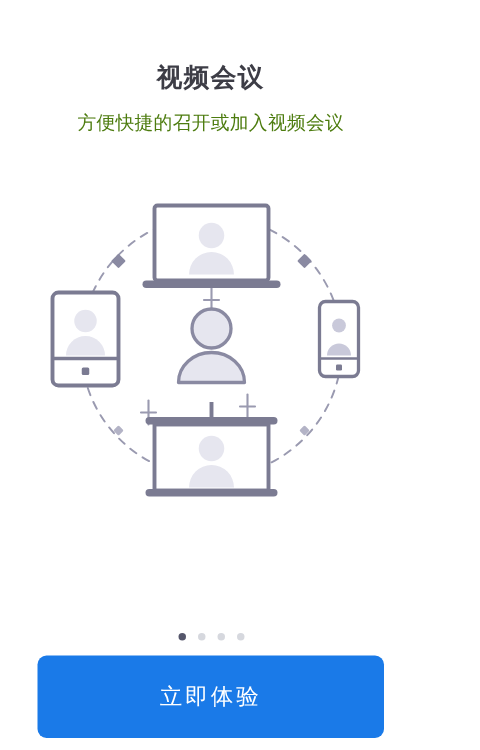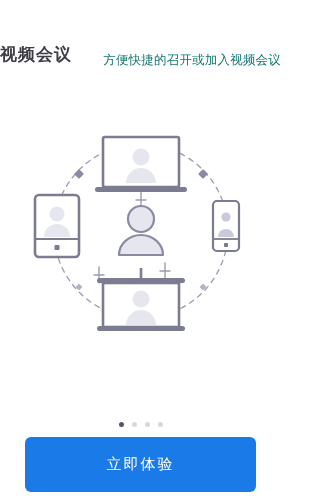--- a/index.html
+++ b/index.html
@@ -23,35 +23,34 @@
     display: flex;
     flex-direction: column;
     align-items: center;
   }
 
   
   .header {
     width: 100%;
     padding-top: 41px;
     display: flex;
-    flex-direction: row;
-    align-items: center;
-    justify-content: space-between;
+    flex-direction: column;
+    align-items: center;
   }
   .title {
     font-size: 17px;
     font-weight: bold;
     color: #3d3d46;
     letter-spacing: 1px;
     line-height: 22px;
     margin: 0;
   }
   .subtitle {
     font-size: 12.5px;
-    color: #0f766e;
+    color: #4d7c0f;
     letter-spacing: 0.2px;
     line-height: 18px;
     margin: 10px 0 0 0;
   }
 
   
   .illustration-wrap {
     position: absolute;
     left: 0;
     top: 118px;

